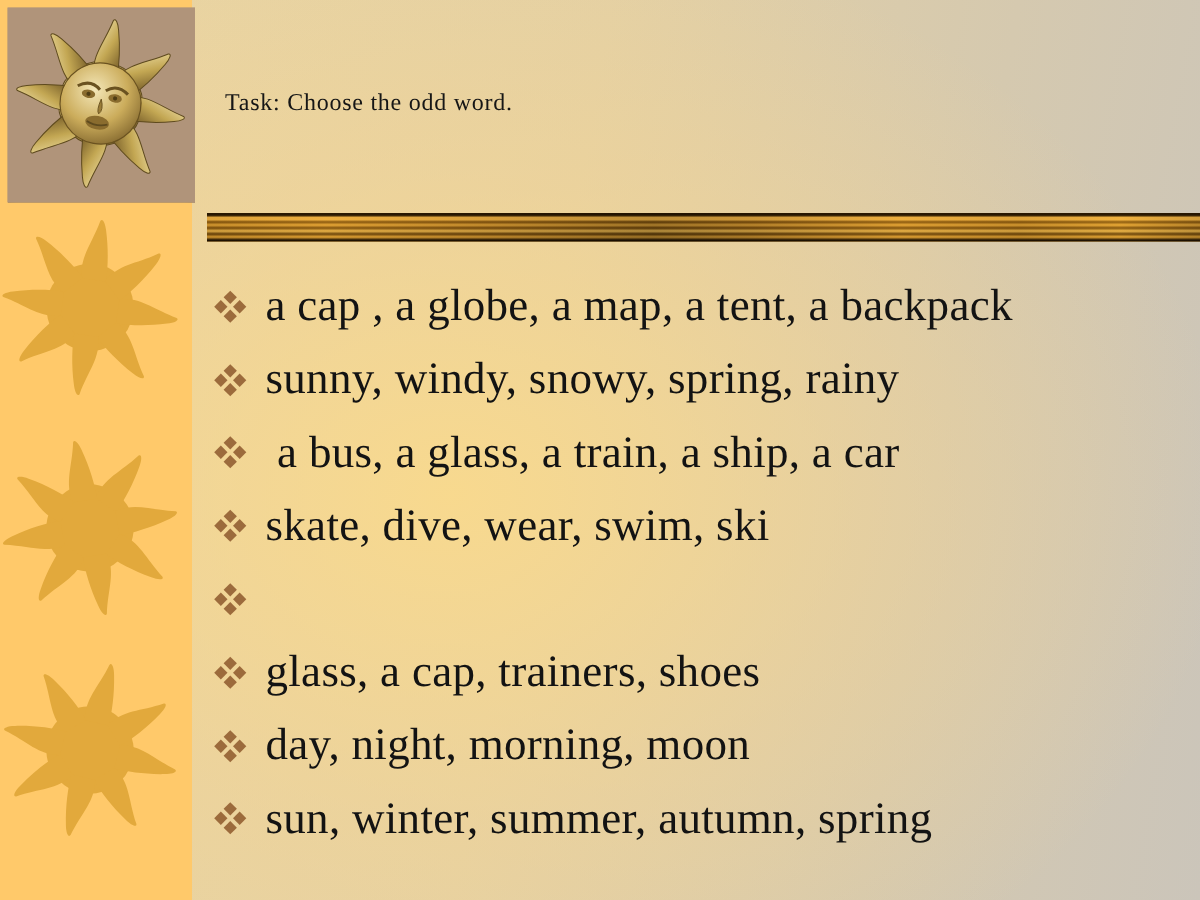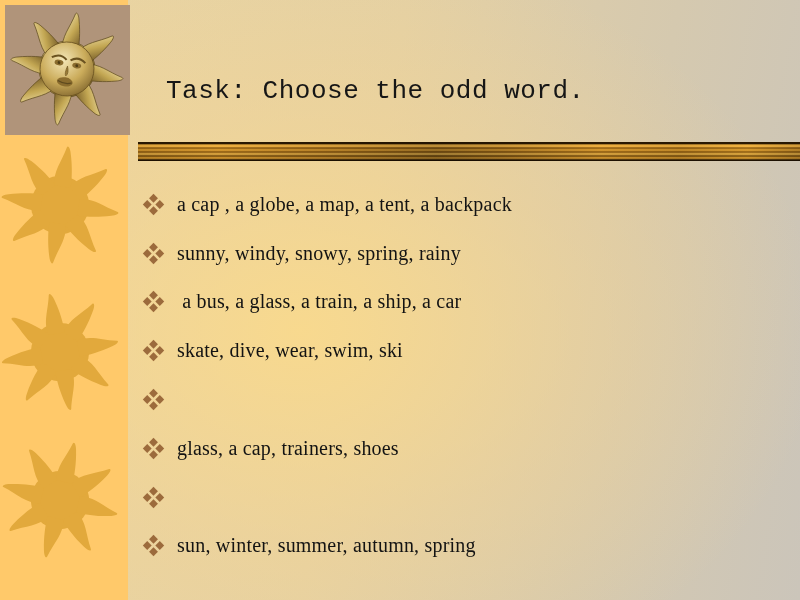--- a/index.html
+++ b/index.html
@@ -40,26 +40,25 @@
     width: 125px; height: 130px;
     background: #B0947A;
     box-shadow: inset 0 0 8px rgba(90,70,50,0.35);
   }
   .corner-photo svg { display: block; width: 100%; height: 100%; }
 
   
   .title {
     position: absolute;
     left: 150px; top: 60px;
-    margin: 16px;
-    font-size: 26px;
+    margin: 0;
+    font-size: 16px;
     font-weight: normal;
     letter-spacing: 0.5px;
     color: #161616;
-    font-family: Liberation Mono, monospace;
   }
 
   
   .gold-bar {
     position: absolute;
     left: 138px; right: 0; top: 142px;
     height: 19px;
     background-image:
       repeating-linear-gradient(180deg,
         rgba(28,15,0,0.92) 0px,  rgba(28,15,0,0.92) 1.5px,
@@ -88,21 +87,21 @@
     align-items: center;
     height: 48.8px;
   }
   .bullet {
     flex: 0 0 auto;
     width: 23px; height: 23px;
     margin-right: 12px;
     color: #9C6B3C;
   }
   .item-text {
-    font-size: 20px;
+    font-size: 30px;
     color: #131313;
     white-space: pre-wrap;
     letter-spacing: 0.2px;
   }
 </style>
 </head>
 <body>
 
 <svg width="0" height="0" style="position:absolute" aria-hidden="true">
   <defs>
@@ -208,20 +207,21 @@
     <li class="item">
       <svg class="bullet" viewBox="-1 -1 22 22">
           <use href="#diamond4" fill="currentColor"></use>
         </svg>
       <span class="item-text">glass, a cap, trainers, shoes</span>
     </li>
     <li class="item">
       <svg class="bullet" viewBox="-1 -1 22 22">
           <use href="#diamond4" fill="currentColor"></use>
         </svg>
+      <span class="item-text">day, night, morning, moon</span>
     </li>
     <li class="item">
       <svg class="bullet" viewBox="-1 -1 22 22">
           <use href="#diamond4" fill="currentColor"></use>
         </svg>
       <span class="item-text">sun, winter, summer, autumn, spring</span>
     </li>
   </ul>
 
 </div>

